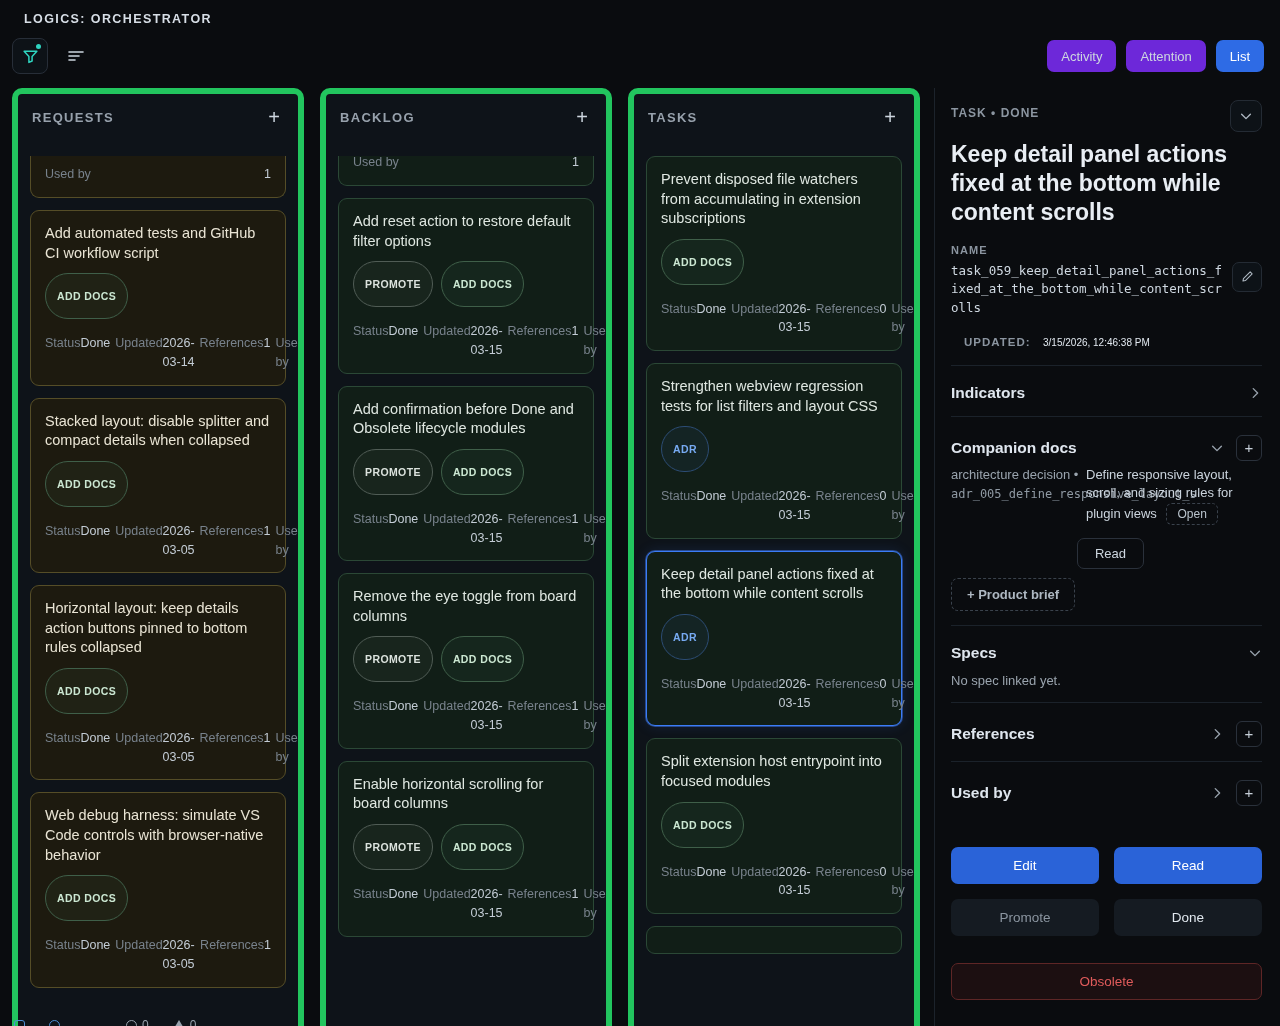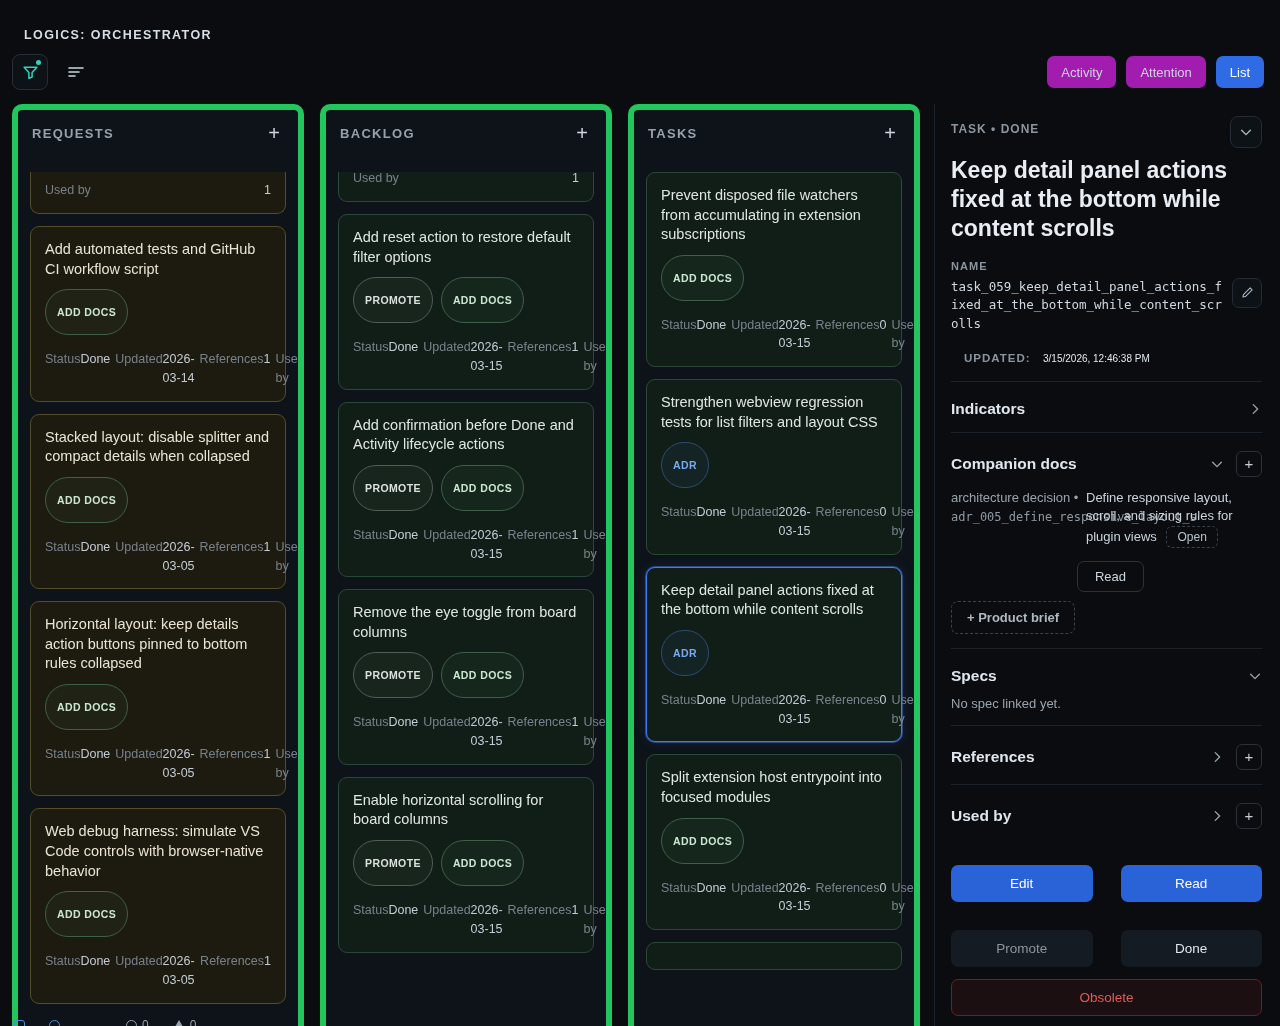--- a/index.html
+++ b/index.html
@@ -6,32 +6,32 @@
   html,body { width:1280px; height:1026px; overflow:hidden; }
   body {
     background:#0a0c0f;
     color:#e6edf3;
     font-family:"Liberation Sans", sans-serif;
     position:relative;
   }
   button { font-family:"Liberation Sans", sans-serif; }
 
   
-  .app-header { padding:12px 24px 2px;margin-top:16px; }
+  .app-header { padding:12px 24px 2px; }
   .app-title { font-size:12.5px; font-weight:700; letter-spacing:1.4px; color:#d7dee6; }
 
   
   .toolbar { display:flex; justify-content:space-between; align-items:center; padding:10px 16px 12px 12px; }
   .toolbar-left { display:flex; gap:10px; align-items:center; }
   .icon-btn { width:36px; height:36px; border:1px solid #272e38; background:#0d1217; border-radius:8px;
               display:flex; align-items:center; justify-content:center; position:relative; cursor:pointer; }
   .icon-btn.plain { border-color:transparent; background:transparent; }
   .funnel-dot { position:absolute; top:5px; right:6px; width:5px; height:5px; border-radius:50%; background:#2fd4c0; }
   .toolbar-right { display:flex; gap:10px; align-items:center; }
-  .pill { height:32px; padding:0 14px; border-radius:7px; border:none; background:#a21caf; color:#cdd6df;
+  .pill { height:32px; padding:0 14px; border-radius:7px; border:none; background:#6d28d9; color:#cdd6df;
           font-size:13px; cursor:pointer; }
   .pill.active { background:#2e6be5; color:#ffffff; }
 
   
   .main { display:flex; margin-top:2px; height:938px; align-items:stretch; padding-left:12px; }
   .board { display:flex; gap:16px; padding-right:14px; flex:none; }
 
   
   .column { width:292px; flex:none; background:#0e1319; border:6px solid #22c55e; border-radius:10px;
             display:flex; flex-direction:column; overflow:hidden; height:1008px;gap:20px; }
@@ -82,36 +82,36 @@
 
   .section { border-top:1px solid #1b222a; padding:18px 0 14px; }
   .section-head { display:flex; align-items:center; justify-content:space-between; }
   .section-title { font-size:15.5px; font-weight:600; color:#dfe6ee; }
   .section-icons { display:flex; gap:12px; align-items:center; color:#97a1ab; }
   .chev { display:flex; cursor:pointer; color:#97a1ab; }
   .mini-add { width:26px; height:26px; border-radius:6px; border:1px solid #2a313b; background:transparent;
               color:#c6cfd8; font-size:15px; line-height:1; display:flex; align-items:center; justify-content:center; cursor:pointer; }
   .mini-add::before { content:"+"; }
 
-  .doc { position:relative; min-height:100px; margin-top:12px; }
+  .doc { position:relative; min-height:100px; margin-top:5px; }
   .doc-kind { width:140px; font-size:13px; color:#9aa4ae; line-height:1.4; }
   .doc-file { margin-top:3px; width:248px; overflow:hidden; white-space:nowrap;
               font-family:"DejaVu Sans Mono", monospace; font-size:12px; color:#8f99a3; }
   .doc-right { position:absolute; top:0; right:0; width:176px; font-size:13px; color:#cbd4dd; line-height:1.42; }
   .open-btn { display:inline-block; margin-left:6px; padding:3px 10px; font-size:12px; border-radius:6px;
               border:1px dashed #3a424c; background:transparent; color:#b9c3cc; cursor:pointer; }
   .read-link-btn { position:absolute; top:72px; right:118px; padding:7px 17px; font-size:13px; border-radius:7px;
                    border:1px solid #2a313b; background:transparent; color:#cdd6df; cursor:pointer; }
   .brief-btn { margin-top:12px; padding:8px 15px; border-radius:7px; border:1px dashed #3a424c;
                background:transparent; color:#aeb8c2; font-size:13px; font-weight:600; cursor:pointer; }
   .empty-text { margin-top:11px; font-size:13px; color:#9aa4ae; }
 
   .flex-spacer { flex:1; }
 
-  .actions-grid { display:grid; grid-template-columns:1fr 1fr; gap:28px; margin-bottom:12px; }
+  .actions-grid { display:grid; grid-template-columns:1fr 1fr; gap:15px; margin-bottom:27px; }
   .btn { height:37px; border-radius:7px; font-size:13.5px; cursor:pointer; border:none; }
   .btn-primary { background:#2a63d8; color:#ffffff; }
   .btn-dark { background:#151b22; color:#e0e7ee; }
   .btn-dark.muted { color:#8b95a0; }
   .btn-obsolete { width:100%; height:37px; border-radius:7px; background:#1c0f11; border:1px solid #5e2626;
                   color:#e05b5b; font-size:13.5px; cursor:pointer; }
 
   
   .statusbar { position:absolute; left:14px; top:1014px; display:flex; gap:24px; align-items:center; z-index:5; height:22px; }
   .sb-item { display:flex; align-items:center; gap:5px; font-size:12px; color:#98a2ad; }
@@ -291,21 +291,21 @@
                 <span class="meta-label">References</span>
                 <span class="meta-value">1</span>
               </div>
               <div class="meta-row">
                 <span class="meta-label">Used by</span>
                 <span class="meta-value">1</span>
               </div>
             </div>
           </article>
           <article class="card v-green">
-            <div class="card-title">Add confirmation before Done and Activity lifecycle actions</div>
+            <div class="card-title">Add confirmation before Done and Obsolete lifecycle modules</div>
             <div class="badge-row">
               <span class="badge badge-neutral">PROMOTE</span>
               <span class="badge badge-green">ADD DOCS</span>
             </div>
             <div class="meta">
               <div class="meta-row">
                 <span class="meta-label">Status</span>
                 <span class="meta-value">Done</span>
               </div>
               <div class="meta-row">

